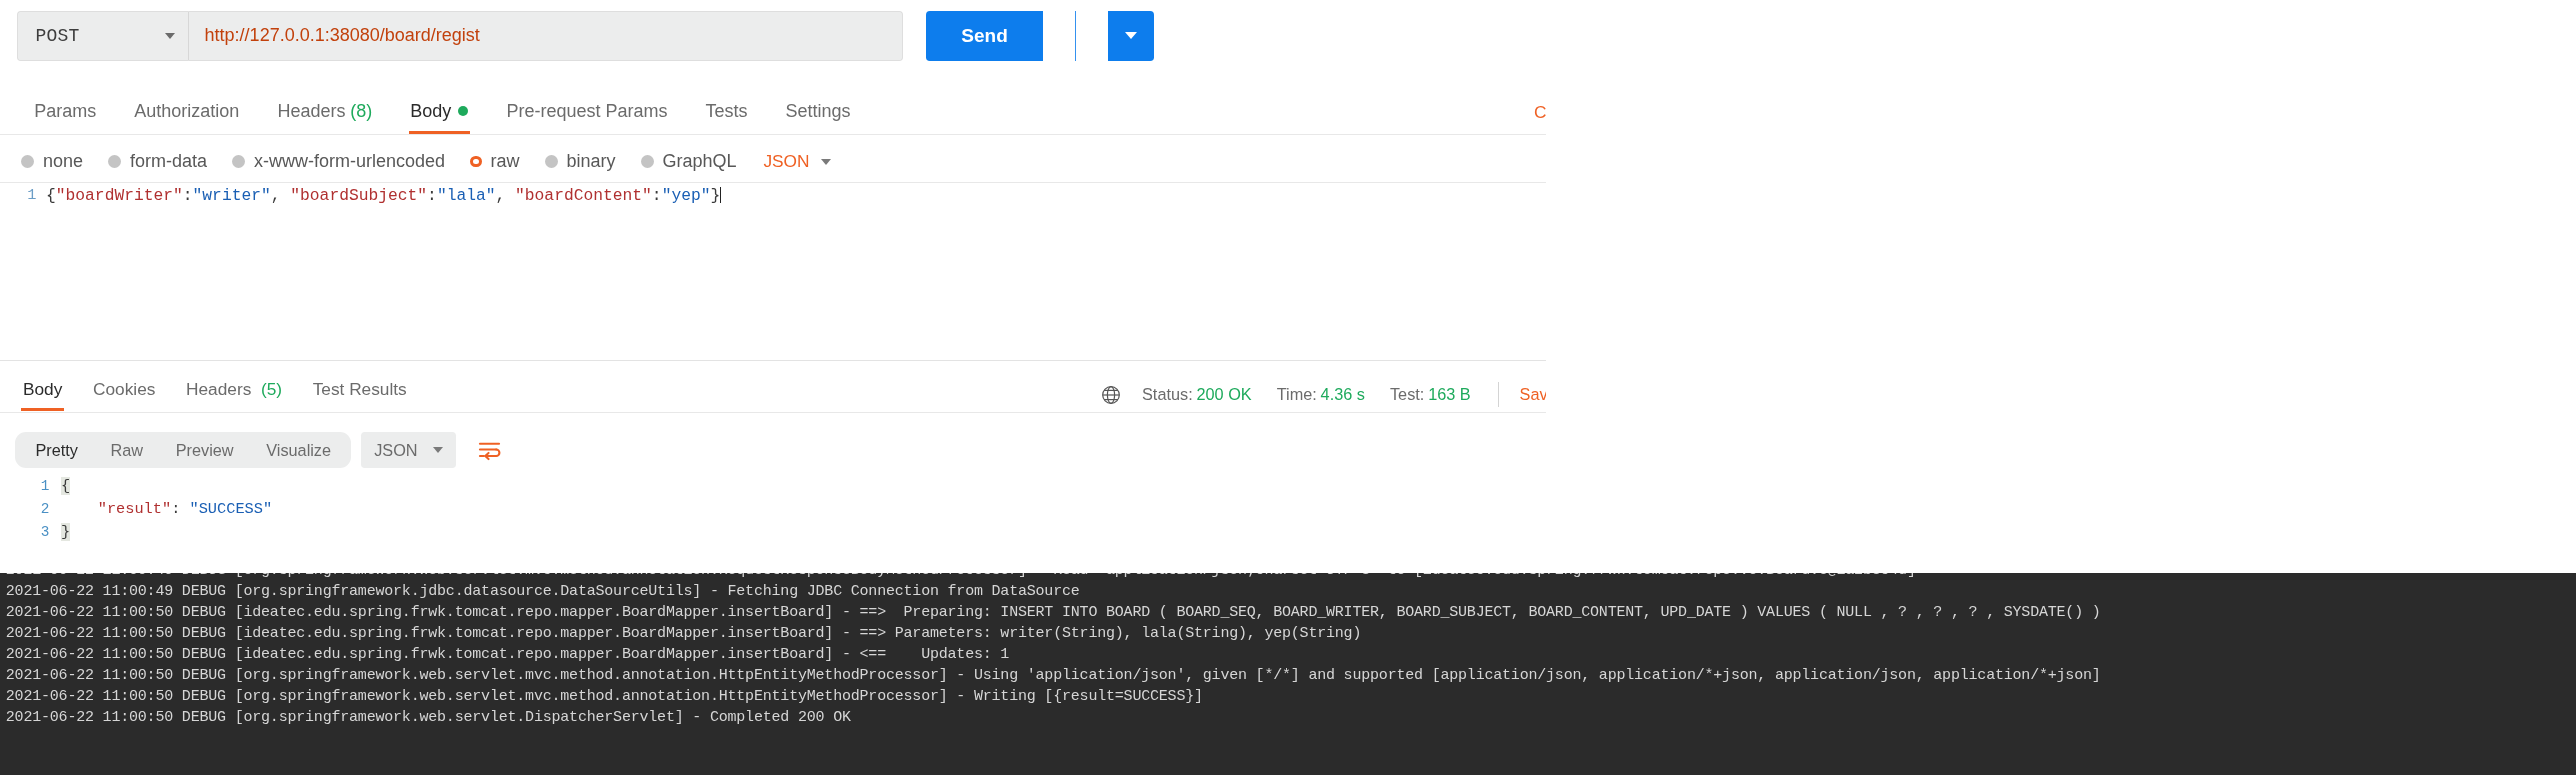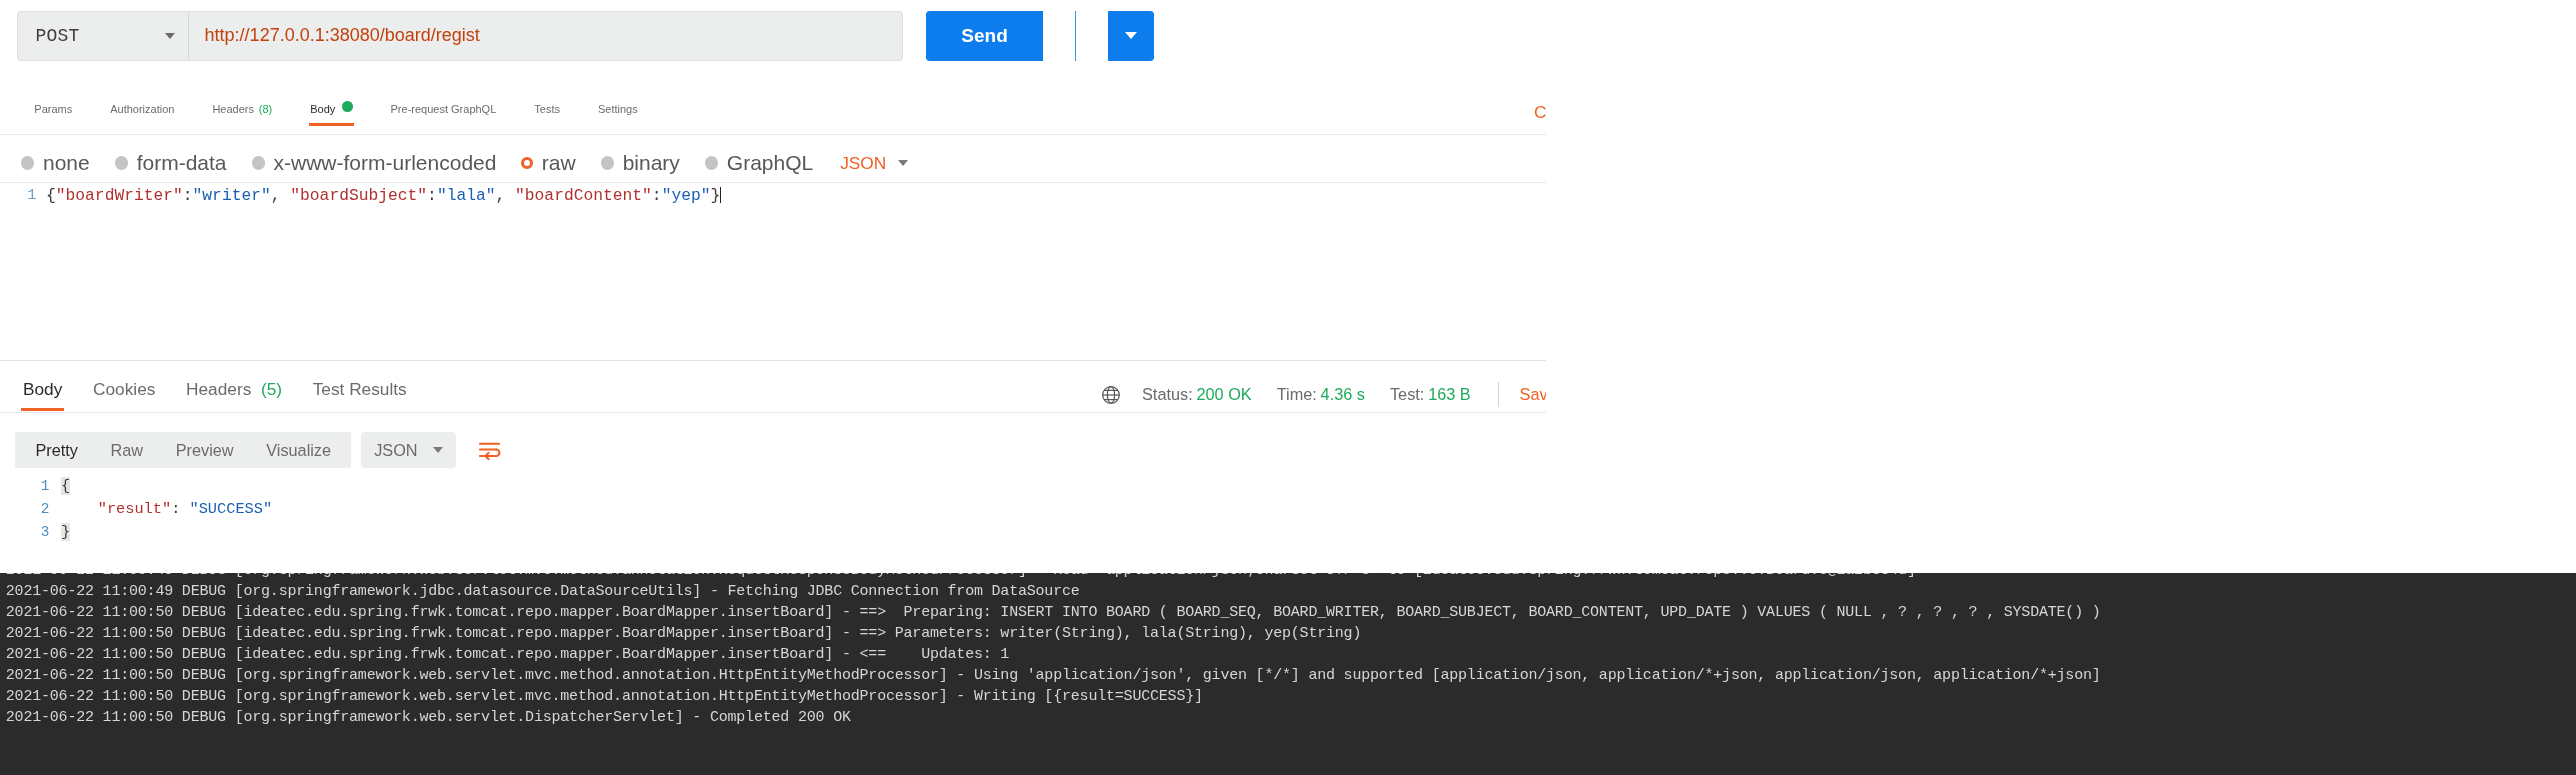--- a/index.html
+++ b/index.html
@@ -118,21 +118,21 @@
   
   .req-tabs {
     position: absolute;
     left: 15.3px; top: 101px;
     display: flex;
     align-items: flex-end;
     gap: 0;
   }
   .req-tab {
     position: relative;
-    font-size: 11px;
+    font-size: 18px;
     color: #6b6b6b;
     padding: 0 19px 11.5px 19px;
     cursor: pointer;
     white-space: nowrap;
     text-align: right;
   }
   .req-tab.active { color: #2b2b2b; }
   .req-tab.active::after {
     content: "";
     position: absolute;
@@ -186,21 +186,21 @@
     background: #c4c4c4;
     margin-right: 8.6px;
     flex: none;
   }
   .radio-dot.sel {
     background: #ffffff;
     border: 3.8px solid #ef6124;
     width: 5.8px; height: 5.8px;
   }
   .radio-label {
-    font-size: 21px;
+    font-size: 18px;
     color: #585858;
   }
   .json-select {
     display: flex;
     align-items: center;
     cursor: pointer;
     margin-left: 1.9px;
   }
   .json-select .lbl {
     font-size: 17.3px;
@@ -320,21 +320,21 @@
 
   
   .fmt-bar {
     position: absolute;
     left: 15.3px; top: 432px;
     display: flex;
     align-items: center;
   }
   .fmt-group {
     background: #eceded;
-    border-radius: 2px;
+    border-radius: 11px;
     display: flex;
     align-items: center;
     height: 36px;
     padding: 0 3.8px;
   }
   .fmt-item {
     font-size: 16.3px;
     color: #6b6b6b;
     padding: 0 16.3px;
     line-height: 36px;
@@ -445,21 +445,21 @@
           <span class="caret-white"></span>
         </div>
       </div>
     </div>
 
     <div class="req-tabs" id="req-tabs">
         <div class="req-tab"><span>Params</span></div>
         <div class="req-tab"><span>Authorization</span></div>
         <div class="req-tab"><span>Headers</span><span class="tab-count">(8)</span></div>
         <div class="req-tab active"><span>Body</span><span class="green-dot"></span></div>
-        <div class="req-tab"><span>Pre-request GraphQL</span></div>
+        <div class="req-tab"><span>Pre-request Params</span></div>
         <div class="req-tab"><span>Tests</span></div>
         <div class="req-tab"><span>Settings</span></div>
       </div>
     <div class="cookies-link">Cookies</div>
     <div class="req-tabs-rule"></div>
 
     <div class="body-types" id="body-types">
         <div class="radio-item">
           <span class="radio-dot"></span>
           <span class="radio-label">none</span>

